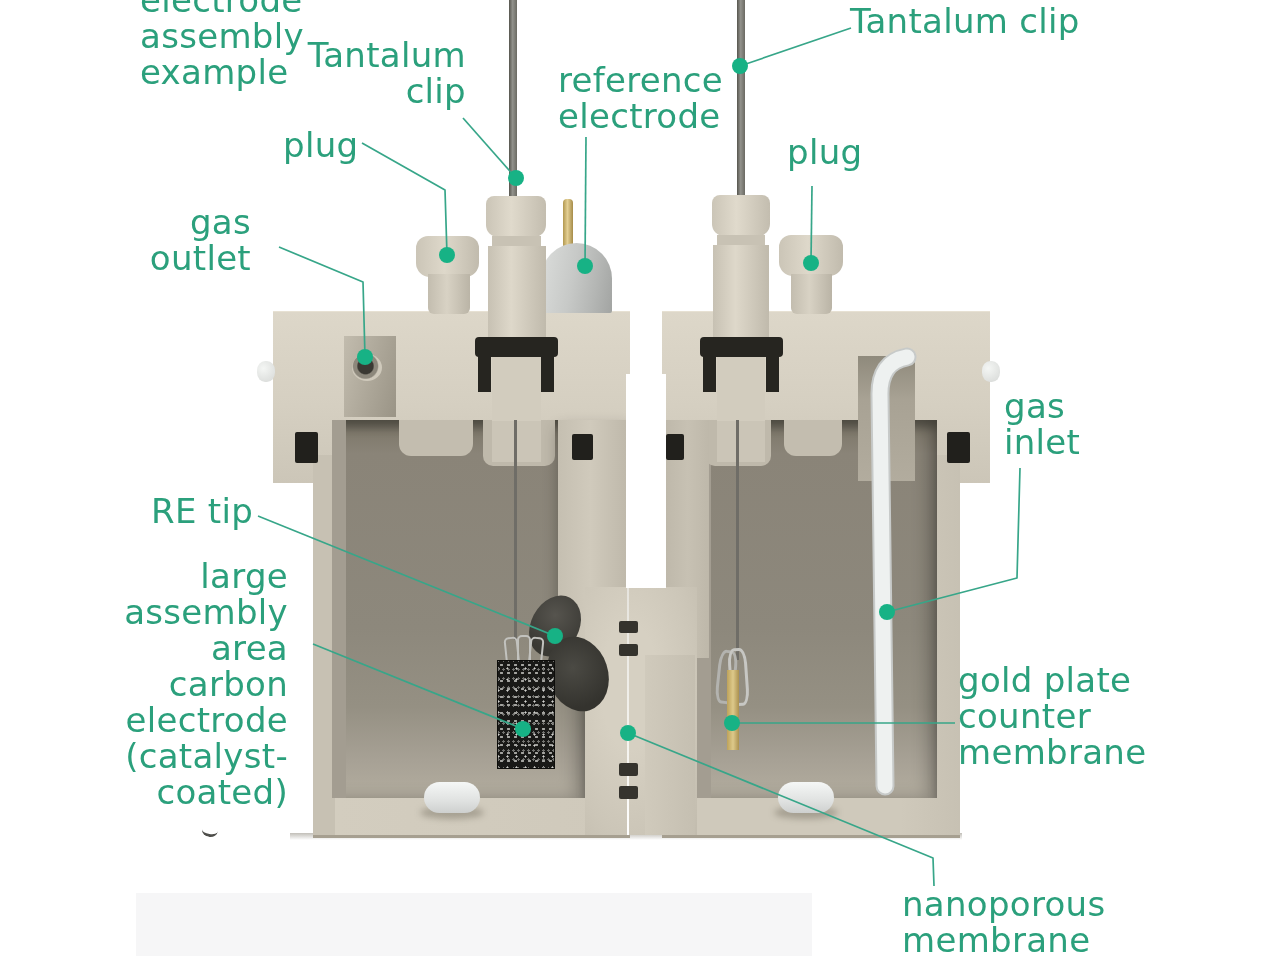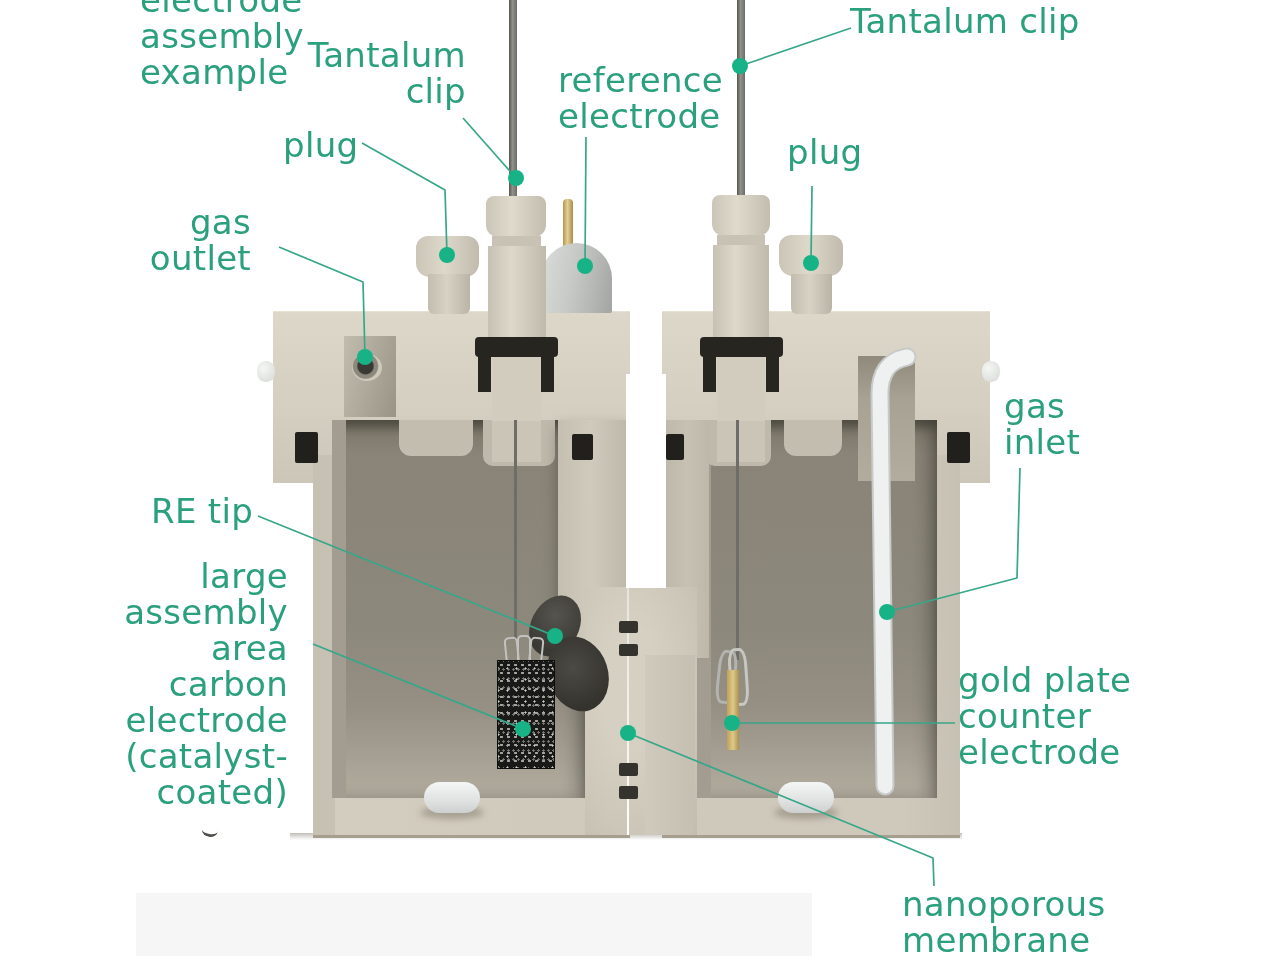--- a/index.html
+++ b/index.html
@@ -243,21 +243,21 @@
 assembly
 area
 carbon
 electrode
 (catalyst-
 coated)</div>
       <div class="label" style="color: rgb(43, 160, 124); top: 388px; left: 1004px;">gas
 inlet</div>
       <div class="label" style="color: rgb(43, 160, 124); top: 662px; left: 958px;">gold plate
 counter
-electrode</div>
+membrane</div>
       <div class="label" style="color: rgb(43, 160, 124); top: 886px; left: 902px;">nanoporous
 membrane</div>
     </div>
   <svg id="annotation-svg" width="1275" height="956">
       <polyline points="463,118 516,178" fill="none" stroke="#37a689" stroke-width="1.7" stroke-linejoin="round"></polyline>
       <circle cx="516" cy="178" r="8" fill="#17b285"></circle>
       <polyline points="586,137 585,266" fill="none" stroke="#37a689" stroke-width="1.7" stroke-linejoin="round"></polyline>
       <circle cx="585" cy="266" r="8" fill="#17b285"></circle>
       <polyline points="362,143 445,190 447,255" fill="none" stroke="#37a689" stroke-width="1.7" stroke-linejoin="round"></polyline>
       <circle cx="447" cy="255" r="8" fill="#17b285"></circle>

